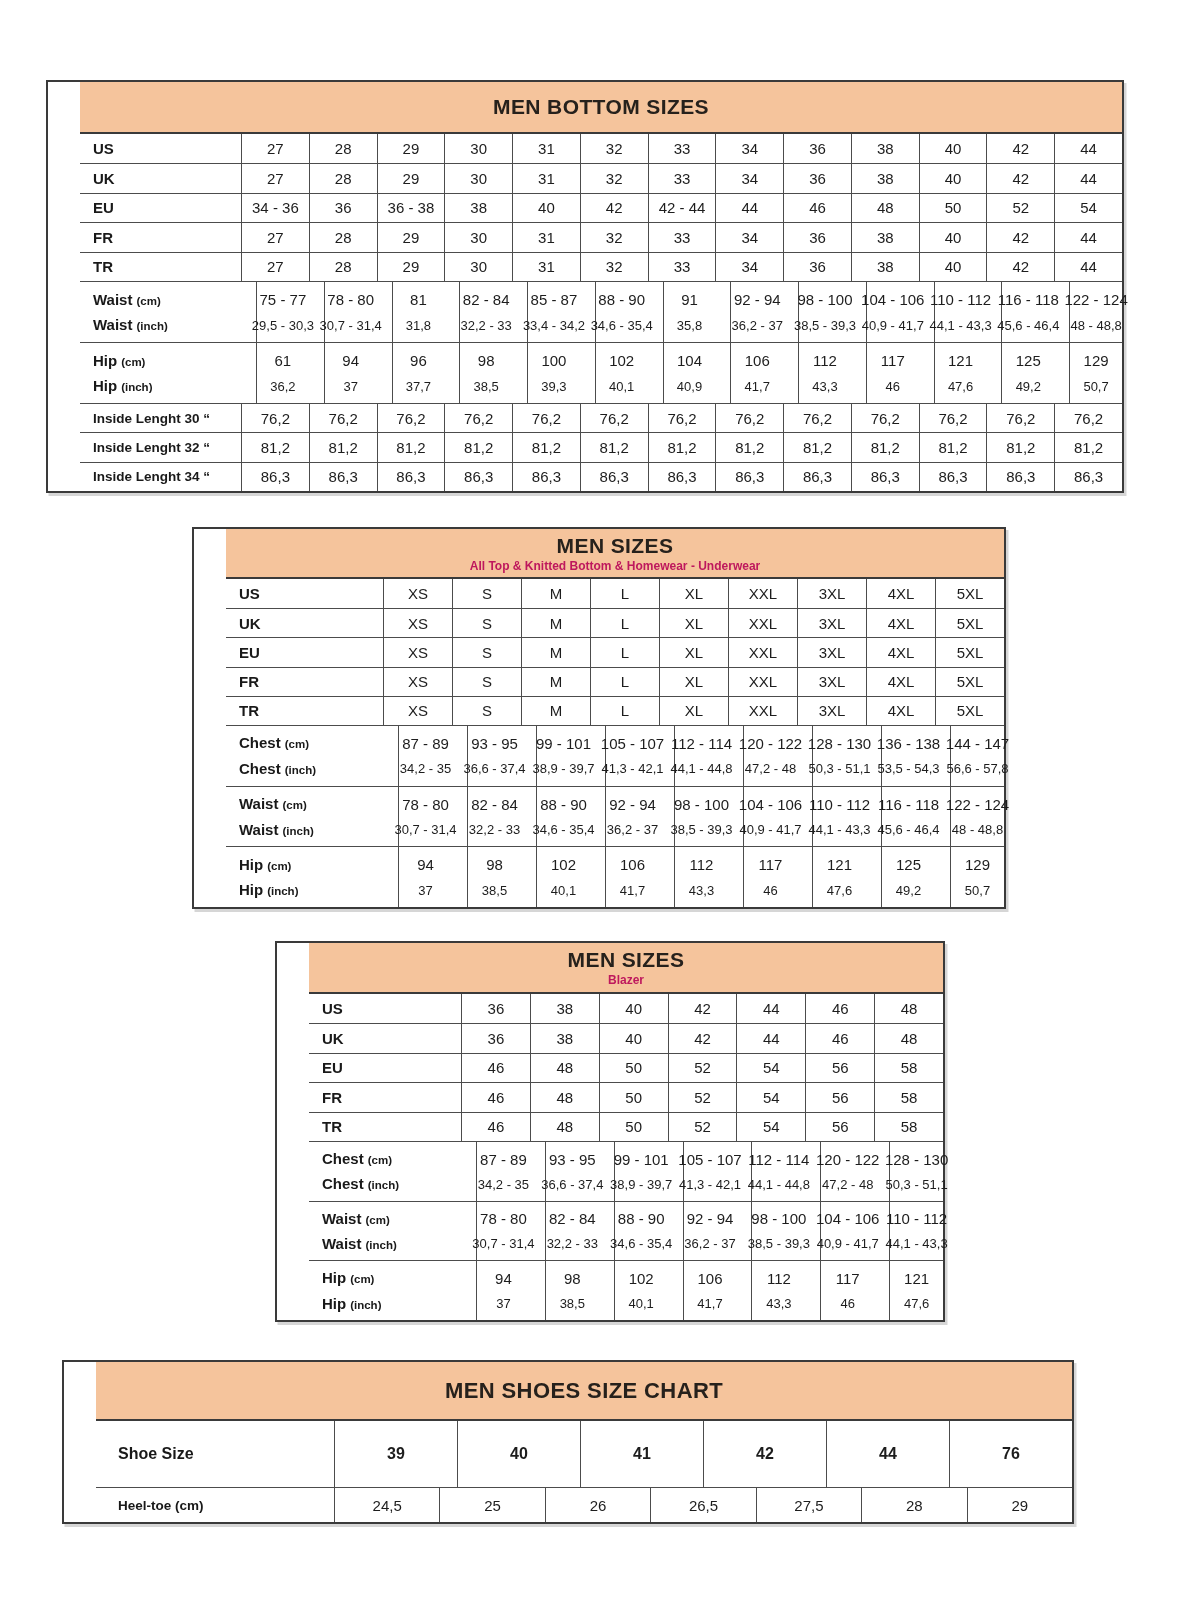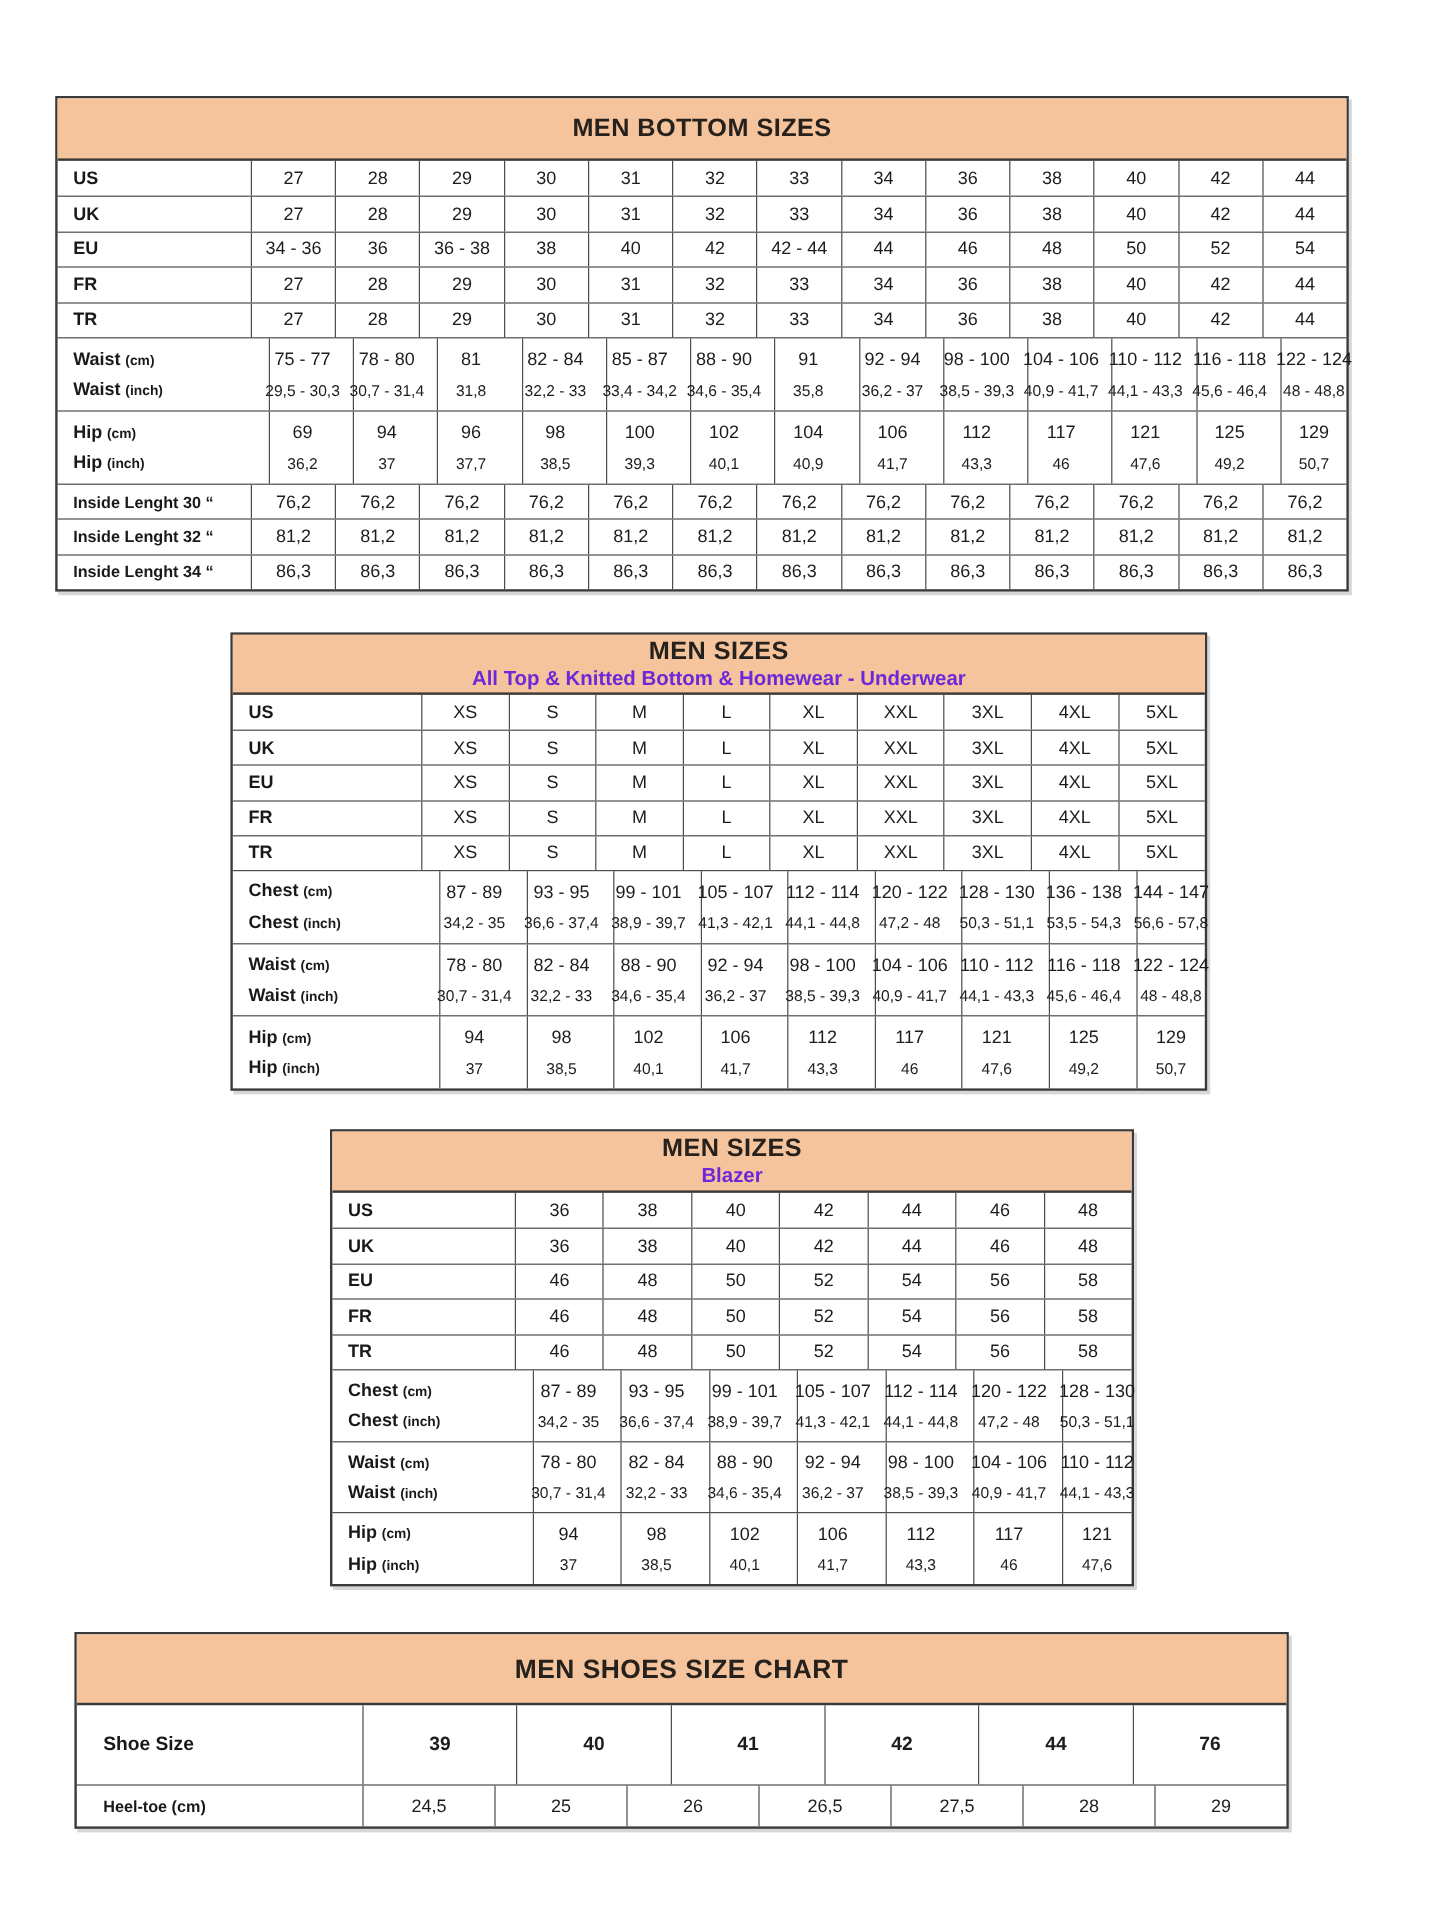--- a/index.html
+++ b/index.html
@@ -10,42 +10,43 @@
     width: 1200px;
     height: 1605px;
     background: #ffffff;
     overflow: hidden;
   }
   .size-table {
     position: absolute;
     background: #ffffff;
     border: 2px solid #3a3a3a;
     box-shadow: 2.5px 3px 0 rgba(120,120,120,0.30);
+    padding-left: 32px;
   }
   .band {
     height: var(--bandh);
     background: #f5c49c;
     border-bottom: 2px solid #3a3a3a;
     display: flex;
     flex-direction: column;
     align-items: center;
     justify-content: center;
     row-gap: 1px;
   }
   .band-title {
     font-weight: bold;
     font-size: 21px;
     letter-spacing: 0.4px;
     color: #26211c;
     white-space: nowrap;
   }
   .band-sub {
     font-weight: bold;
-    font-size: 17px;
-    color: #6d28d9;
+    font-size: 12px;
+    color: #be185d;
     white-space: nowrap;
   }
   .band-sub:empty { display:none; }
   .grid { width: 100%; }
   .row { display: flex; width: 100%; }
   .row.single { height: var(--h1); }
   .row.double { height: var(--h2); gap: 15px; }
   .row + .row { border-top: 1.5px solid #4c4c4c; }
   .cell {
     flex: 1 1 0;
@@ -256,21 +257,21 @@
             <div class="lab-line">
               <span class="lab-main">Hip</span>
               <span class="lab-unit">(cm)</span>
             </div>
             <div class="lab-line">
               <span class="lab-main">Hip</span>
               <span class="lab-unit">(inch)</span>
             </div>
           </div>
           <div class="cell val">
-            <div class="line-cm">69</div>
+            <div class="line-cm">61</div>
             <div class="line-inch">36,2</div>
           </div>
           <div class="cell val">
             <div class="line-cm">94</div>
             <div class="line-inch">37</div>
           </div>
           <div class="cell val">
             <div class="line-cm">96</div>
             <div class="line-inch">37,7</div>
           </div>

